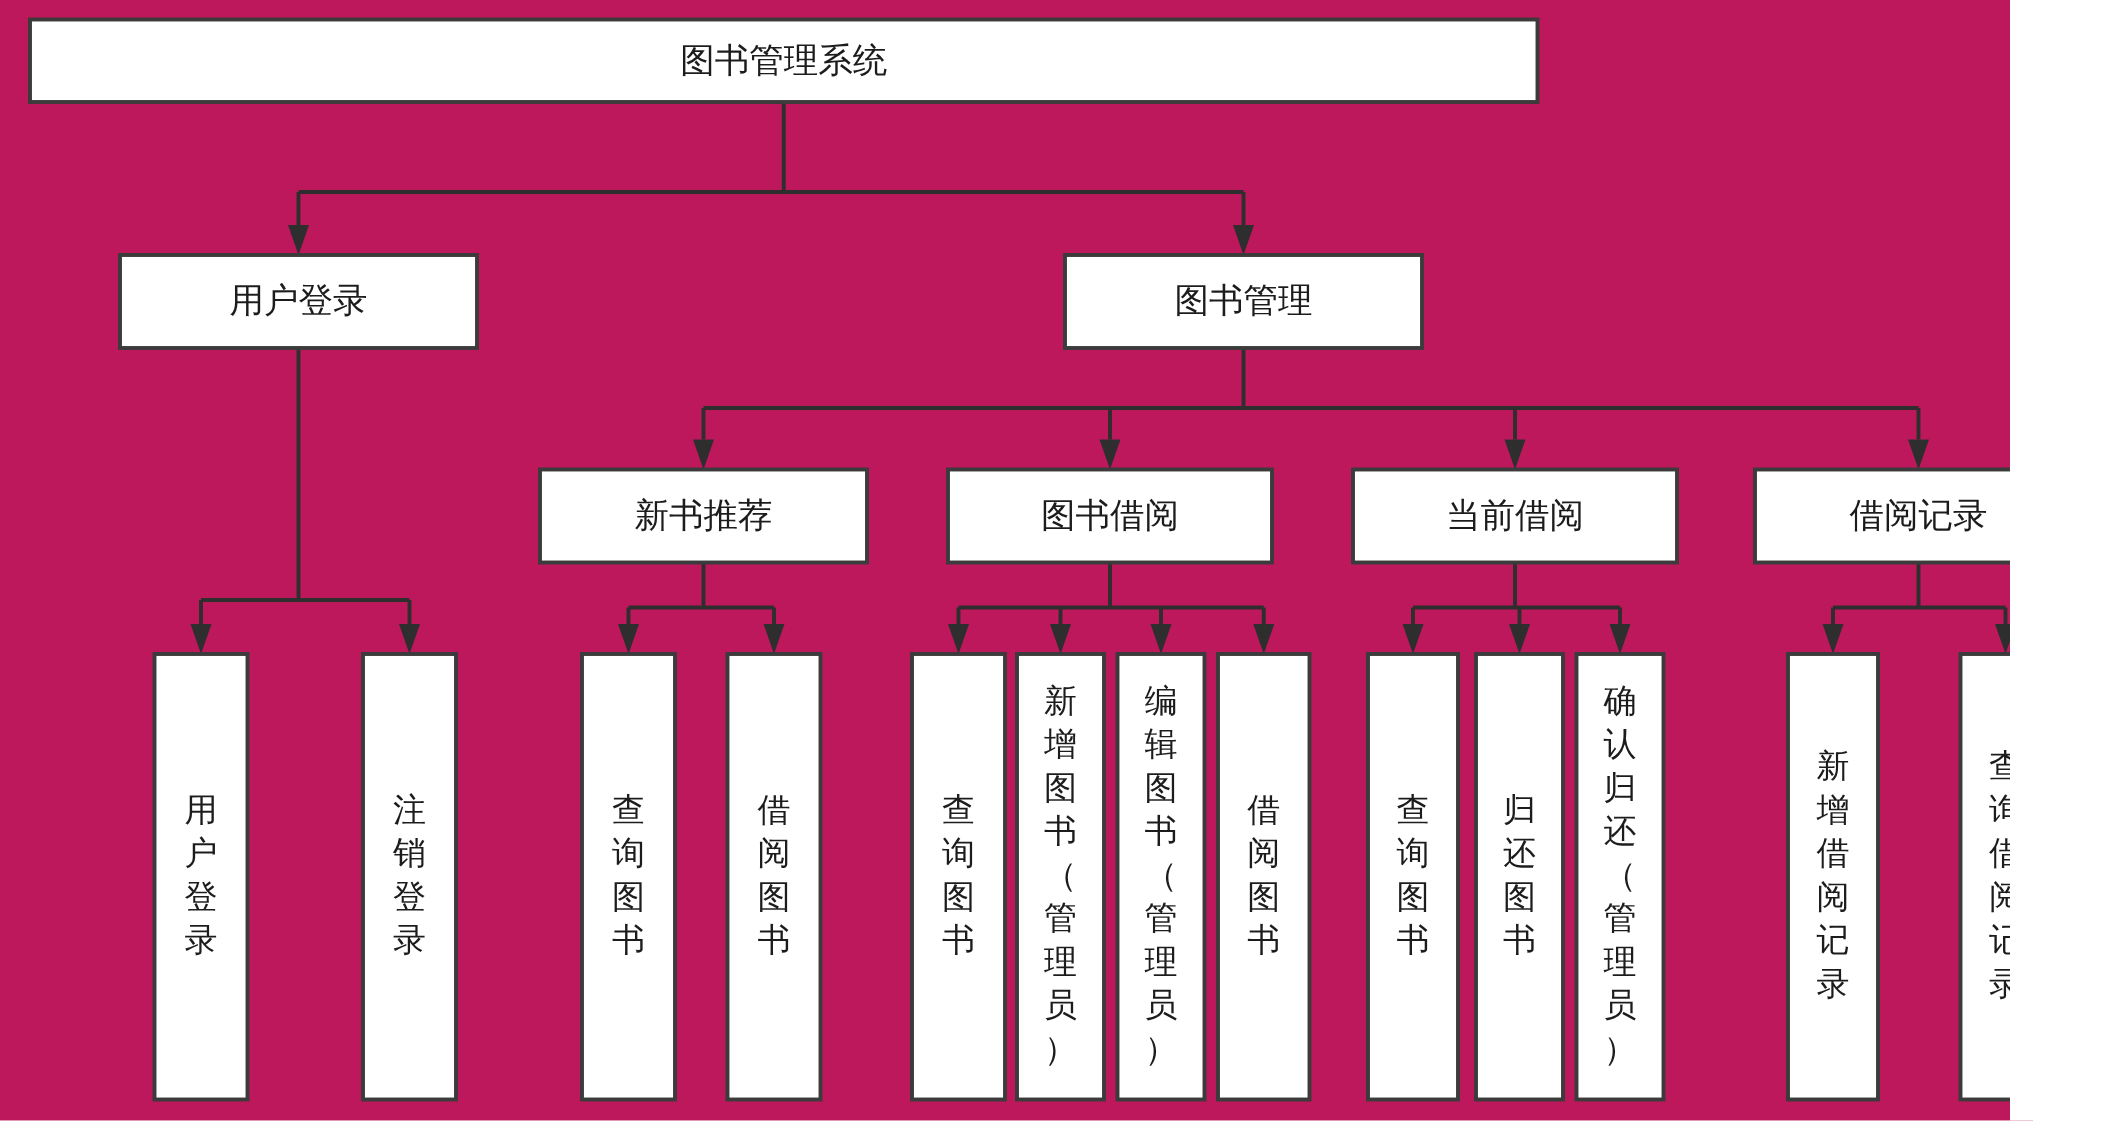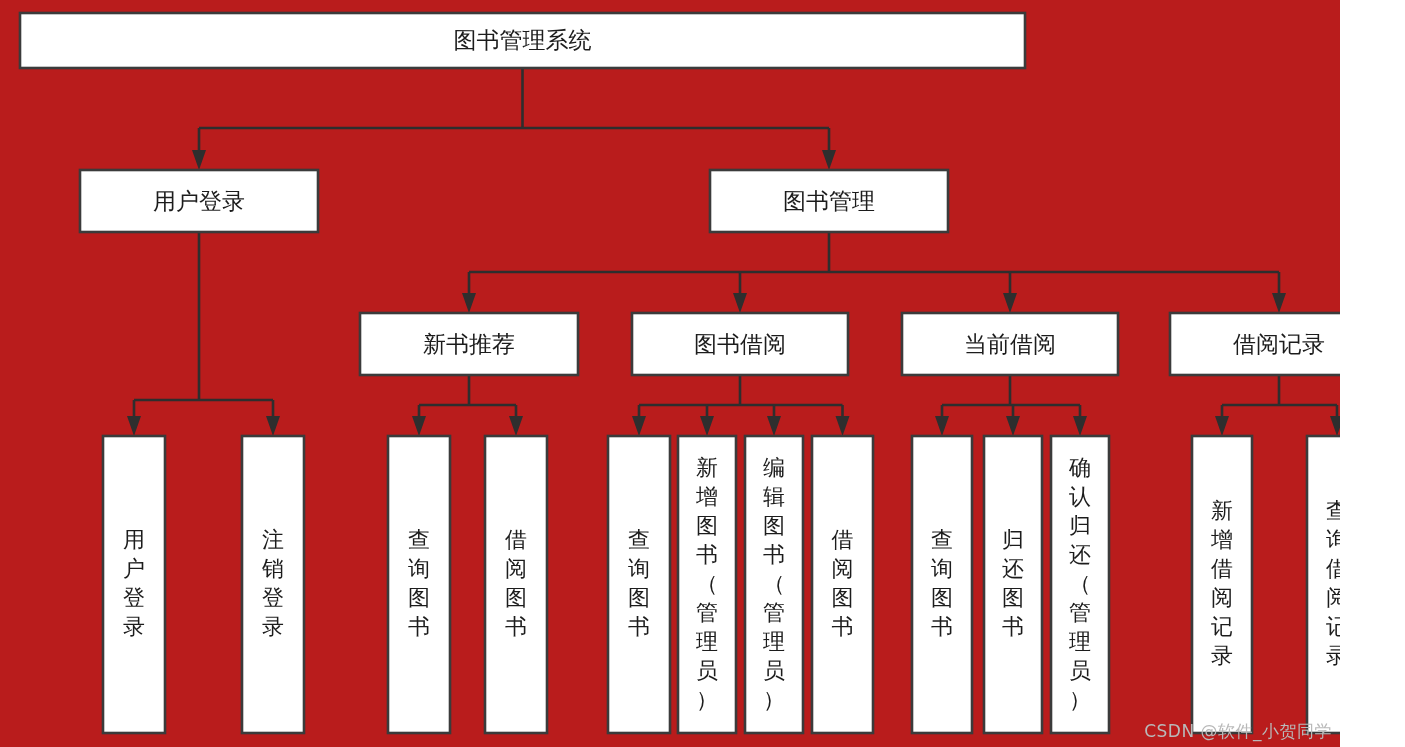--- a/index.html
+++ b/index.html
@@ -8,21 +8,21 @@
     padding: 0;
     background: #ffffff;
   }
   body {
     font-family: "DejaVu Sans", "Liberation Sans", sans-serif;
   }
   #canvas {
     position: relative;
     width: 1340px;
     height: 747px;
-    background: #b91c1c;
+    background: #be185d;
     overflow: hidden;
   }
   #diagram-svg {
     position: absolute;
     left: 0;
     top: 0;
     width: 1405px;
     height: 747px;
   }
   .node-box {
@@ -201,15 +201,14 @@
           <rect x="1192" y="436" width="60" height="297" class="node-box"></rect>
           <text x="1222" y="0" class="node-label node-label-v"><tspan x="1222" y="512">新</tspan><tspan x="1222" y="541">增</tspan><tspan x="1222" y="570">借</tspan><tspan x="1222" y="599">阅</tspan><tspan x="1222" y="628">记</tspan><tspan x="1222" y="657">录</tspan></text>
         </g>
         <g>
           <rect x="1307" y="436" width="60" height="297" class="node-box"></rect>
           <text x="1337" y="0" class="node-label node-label-v"><tspan x="1337" y="512">查</tspan><tspan x="1337" y="541">询</tspan><tspan x="1337" y="570">借</tspan><tspan x="1337" y="599">阅</tspan><tspan x="1337" y="628">记</tspan><tspan x="1337" y="657">录</tspan></text>
         </g>
       </g>
   </svg>
 
-  <div class="watermark">CSDN @软件_小贺同学</div>
 
 </div>
 
 </body></html>

